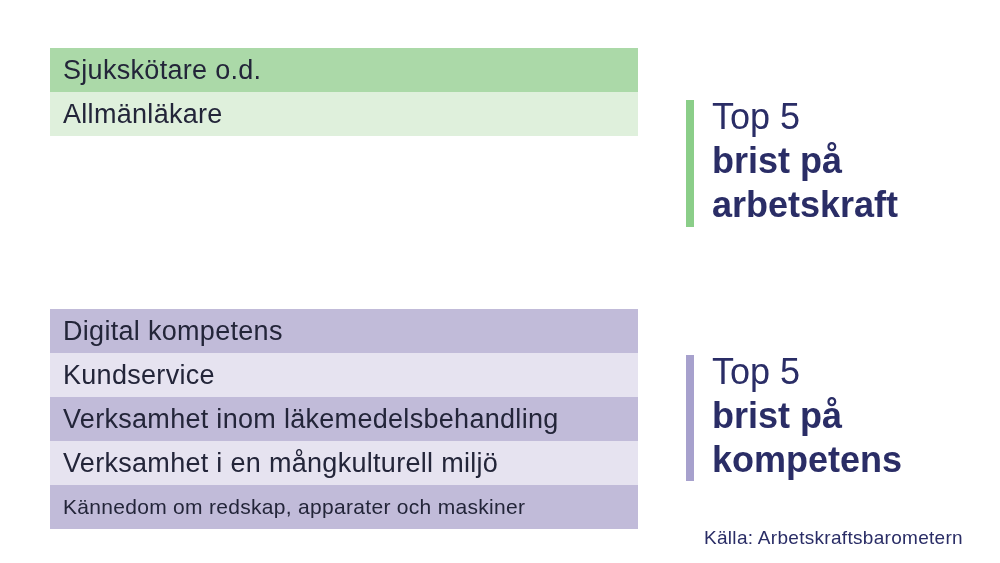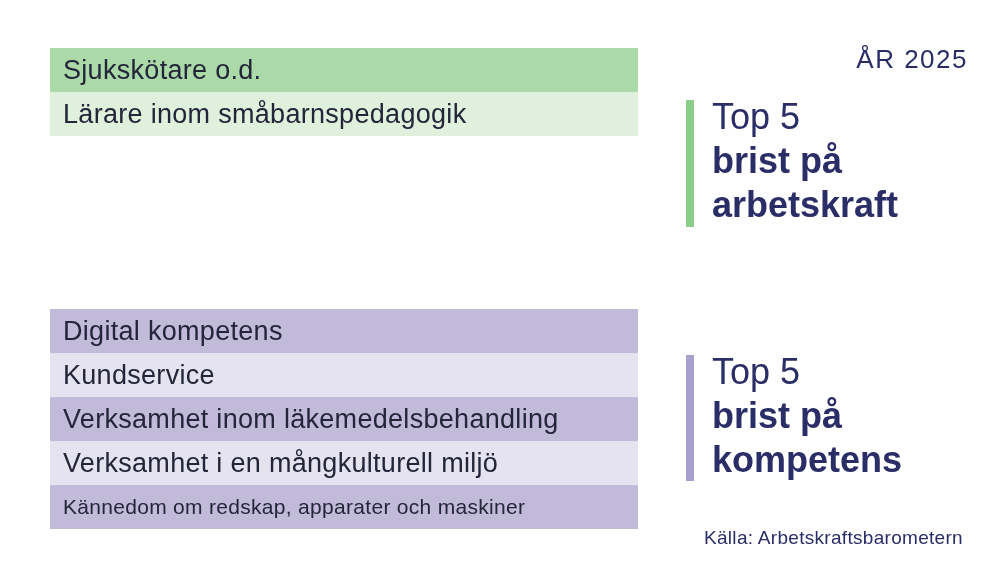--- a/index.html
+++ b/index.html
@@ -71,25 +71,24 @@
     letter-spacing: 0.3px;
     color: #2a2d66;
     white-space: nowrap;
   }
 </style>
 </head>
 <body>
 
 <div class="canvas">
 
-  <div class="year-label">ÅR 2025</div>
 
   <div class="rows rows-green">
     <div class="row">Sjukskötare o.d.</div>
-    <div class="row">Lärare inom småbarnspedagogik</div>
+    <div class="row">Allmänläkare</div>
   </div>
 
   <div class="title-block title-block-green">
     <div class="vbar"></div>
     <div class="title-text">
       <div class="title-line-regular">Top 5</div>
       <div class="title-line-bold">brist på</div>
       <div class="title-line-bold">arbetskraft</div>
     </div>
   </div>

